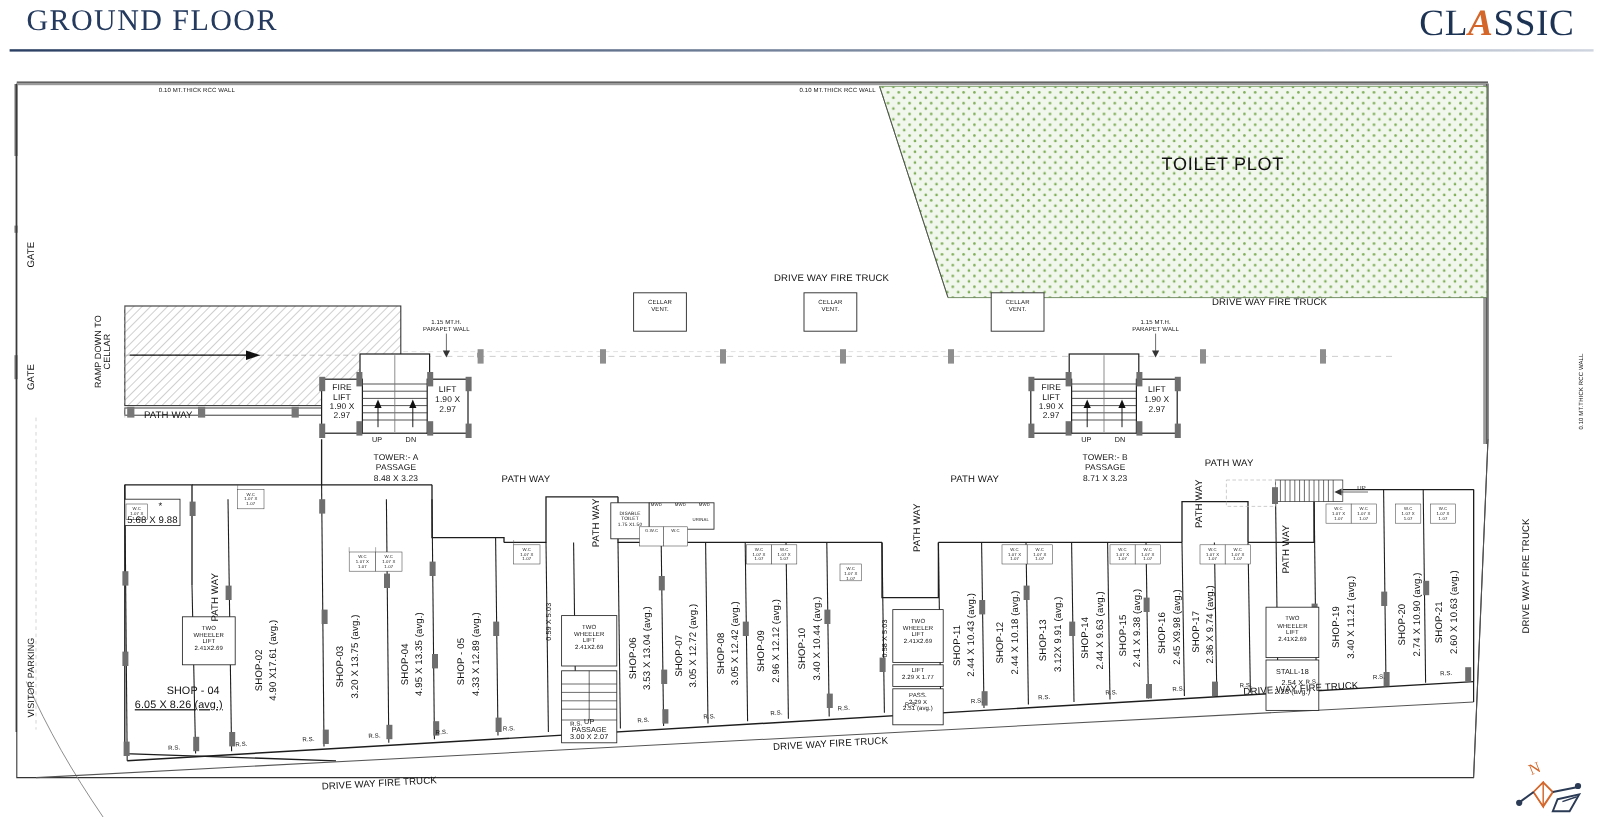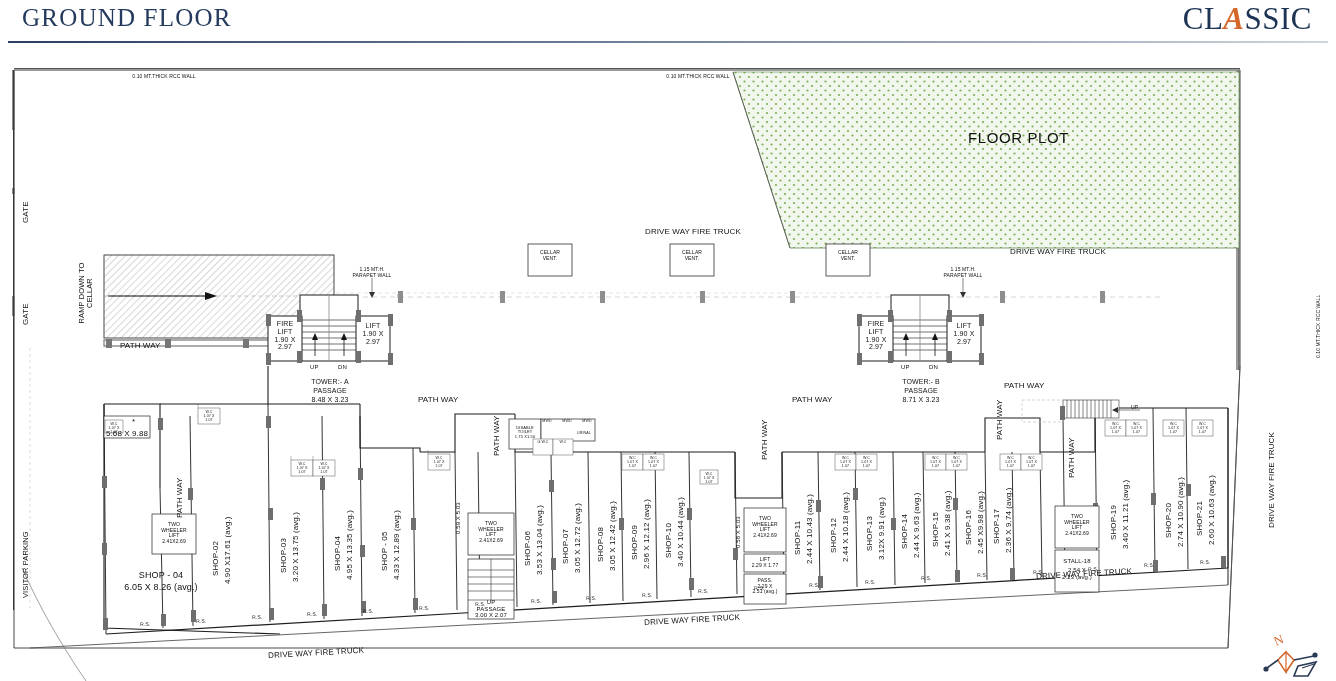--- a/index.html
+++ b/index.html
@@ -388,21 +388,21 @@
 <div class="lbl f5 c" style="left:638px;top:26px;width:120px;">0.10 MT.THICK RCC WALL</div>
 <div class="lbl f5 rot90" style="left:1316px;top:310px;">0.10 MT.THICK RCC WALL</div>
 
 <div class="lbl f8 rot90" style="left:22px;top:175px;">GATE</div>
 <div class="lbl f8 rot90" style="left:22px;top:277px;">GATE</div>
 <div class="lbl f75 rot90" style="left:22px;top:550px;">VISITOR PARKING</div>
 
 <div class="lbl f75 rot90 c" style="left:78px;top:300px;width:110px;">RAMP DOWN TO
 CELLAR</div>
 
-<div class="lbl f16" style="left:968px;top:82px;">FLOOR PLOT</div>
+<div class="lbl f16" style="left:968px;top:82px;">TOILET PLOT</div>
 
 <div class="lbl f8" style="left:645px;top:180px;">DRIVE WAY FIRE TRUCK</div>
 <div class="lbl f8" style="left:1010px;top:200px;">DRIVE WAY FIRE TRUCK</div>
 <div class="lbl f8 rot90" style="left:1268px;top:480px;">DRIVE WAY FIRE TRUCK</div>
 <div class="lbl f8 rot-sl" style="left:268px;top:604px;transform:rotate(-3.2deg);">DRIVE WAY FIRE TRUCK</div>
 <div class="lbl f8 rot-sl" style="left:644px;top:571px;transform:rotate(-3.2deg);">DRIVE WAY FIRE TRUCK</div>
 <div class="lbl f8 rot-sl" style="left:1036px;top:525px;transform:rotate(-3.2deg);">DRIVE WAY FIRE TRUCK</div>
 
 <div class="lbl f5 c" style="left:528px;top:202px;width:44px;">CELLAR
 VENT.</div>
@@ -544,21 +544,21 @@
 <div class="lbl tiny c" style="left:105px;top:374px;width:18px;">W.C
 1.07 X
 1.07</div>
 
 <div class="lbl f8" style="left:132px;top:370px;">*</div>
 <div class="lbl f8" style="left:106px;top:382px;">5.68 X 9.88</div>
 <div class="lbl f6 rot90" style="left:455px;top:486px;">0.59 X 5.03</div>
 <div class="lbl f6 rot90" style="left:735px;top:500px;">0.58 X 5.03</div>
 
 <div class="lbl f9 c" style="left:106px;top:522px;width:110px;">SHOP - 04</div>
-<div class="lbl f9 c" style="left:96px;top:534px;width:130px;">6.05 X 8.26 (avg.)</div>
+<div class="lbl f9 c" style="left:84px;top:534px;width:130px;text-decoration:underline;">6.05 X 8.26 (avg.)</div>
 
 <div class="lbl f8 rot90" style="left:212px;top:528px;">SHOP-02</div>
 <div class="lbl f8 rot90" style="left:224px;top:536px;">4.90 X17.61 (avg.)</div>
 
 <div class="lbl f8 rot90" style="left:280px;top:525px;">SHOP-03</div>
 <div class="lbl f8 rot90" style="left:292px;top:534px;">3.20 X 13.75 (avg.)</div>
 
 <div class="lbl f8 rot90" style="left:334px;top:523px;">SHOP-04</div>
 <div class="lbl f8 rot90" style="left:346px;top:532px;">4.95 X 13.35 (avg.)</div>
 

